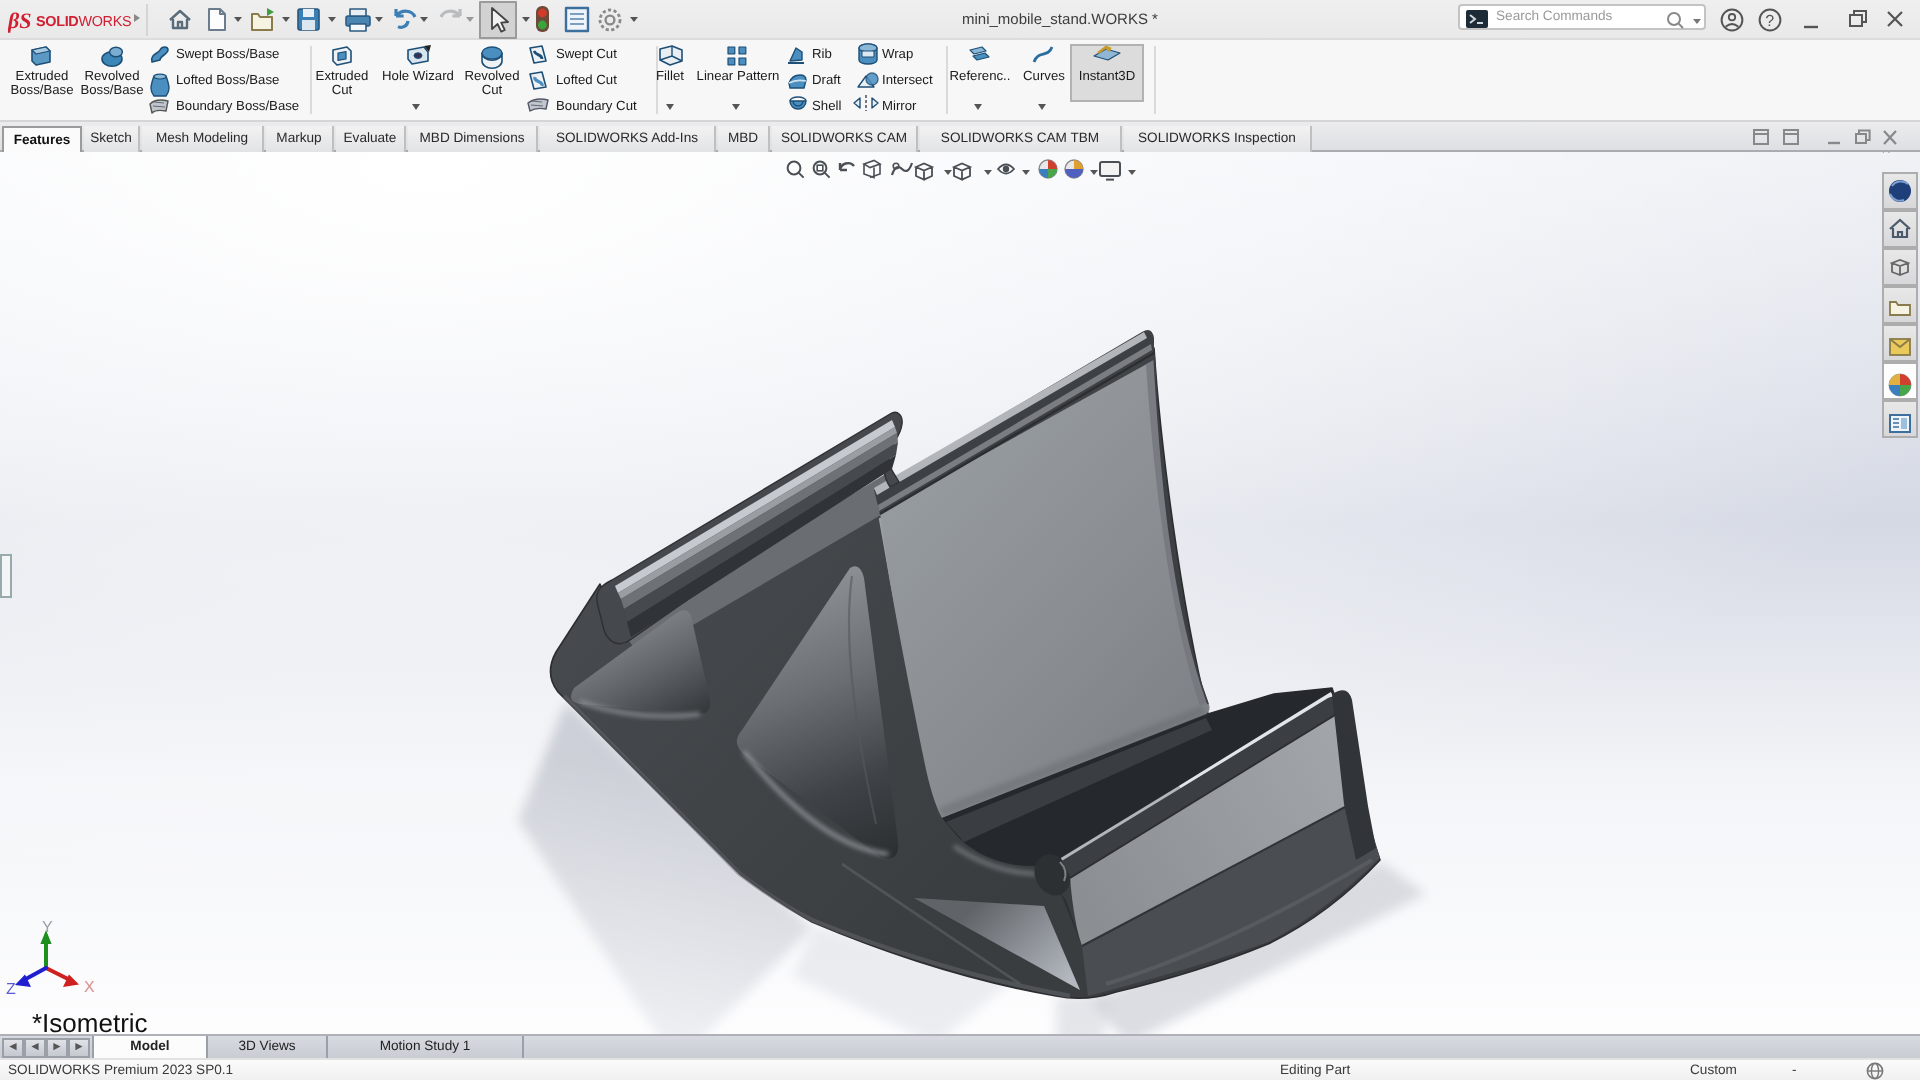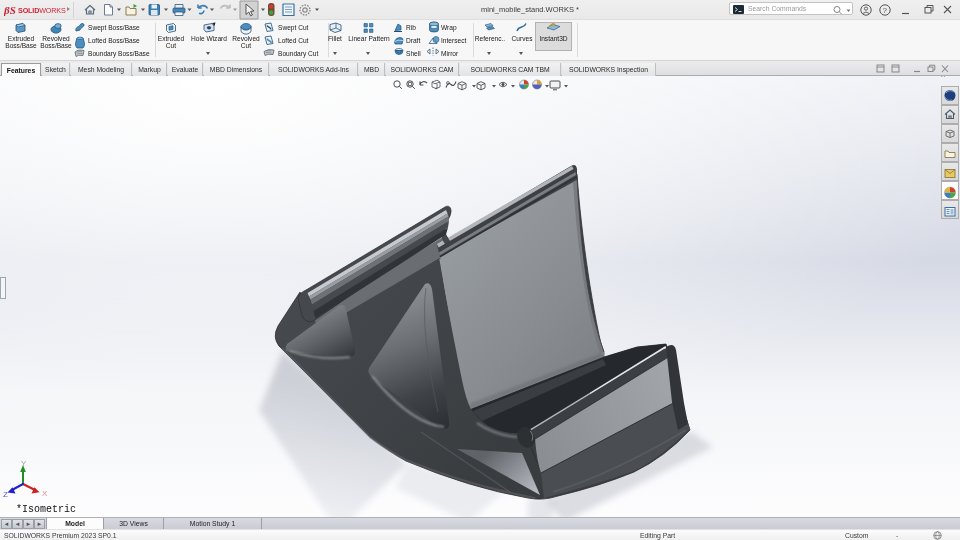--- a/index.html
+++ b/index.html
@@ -19,21 +19,21 @@
   .rrow{position:absolute;font-size:6.6px;color:#1a1a1a;}
   .caret{position:absolute;width:0;height:0;border-left:2.5px solid transparent;border-right:2.5px solid transparent;border-top:3px solid #555;}
   #instbtn{position:absolute;left:535px;top:2px;width:37px;height:29px;background:#dcdcdd;border:1px solid #b2b2b2;box-sizing:border-box;}
   #ribcollapse{position:absolute;left:941px;top:52px;font-size:7px;color:#666;}
   
   #tabrow{position:absolute;left:0;top:60px;width:960px;height:16px;background:linear-gradient(#ececee,#dedfe2);border-top:1px solid #d5d5d5;border-bottom:1px solid #a8abb0;box-sizing:border-box;}
   .ctab{position:absolute;top:2px;height:13px;font-size:6.8px;color:#2a2a2a;text-align:center;line-height:13px;border-right:1px solid #bfbfbf;background:linear-gradient(#f2f2f3,#e2e3e5);box-sizing:border-box;}
   .ctab.active{background:#fbfbfc;border:1px solid #9b9b9b;border-bottom:none;font-weight:bold;color:#111;}
   
   #viewport{position:absolute;left:0;top:76px;width:960px;height:441px;overflow:hidden;}
-  #iso{position:absolute;left:16px;top:428px;font-size:10px;color:#111;font-family:Liberation Mono, monospace;}
+  #iso{position:absolute;left:16px;top:428px;font-size:13px;color:#111;}
   #lefttab{position:absolute;left:0px;top:201px;width:6px;height:22px;background:#f4f5f7;border:1px solid #9aa;box-sizing:border-box;}
   
   .tpbtn{position:absolute;left:941px;width:18px;height:19px;background:linear-gradient(#e8e8e9,#d8d8da);border:1px solid #adadad;box-sizing:border-box;}
   
   #doctabs{position:absolute;left:0;top:517px;width:960px;height:12px;background:linear-gradient(#d7dae0,#c9ccd3);border-top:1px solid #aeb2b8;box-sizing:border-box;}
   .navbtn{position:absolute;top:1px;width:11px;height:10px;background:linear-gradient(#dfe2e7,#c4c8cf);border:1px solid #9ba0a8;box-sizing:border-box;color:#555;font-size:6px;text-align:center;line-height:9px;}
   .dtab{position:absolute;top:0px;height:11px;font-size:6.8px;color:#222;text-align:center;line-height:12px;border-right:1px solid #9ba0a8;box-sizing:border-box;}
   .dtab.active{background:#fcfcfd;font-weight:bold;border-left:1px solid #9ba0a8;}
   #statusbar{position:absolute;left:0;top:529px;width:960px;height:11px;background:linear-gradient(#fbfbfb,#f0f0f1);border-top:1px solid #e2e2e2;box-sizing:border-box;font-size:6.8px;color:#3a3a3a;}
 </style>

